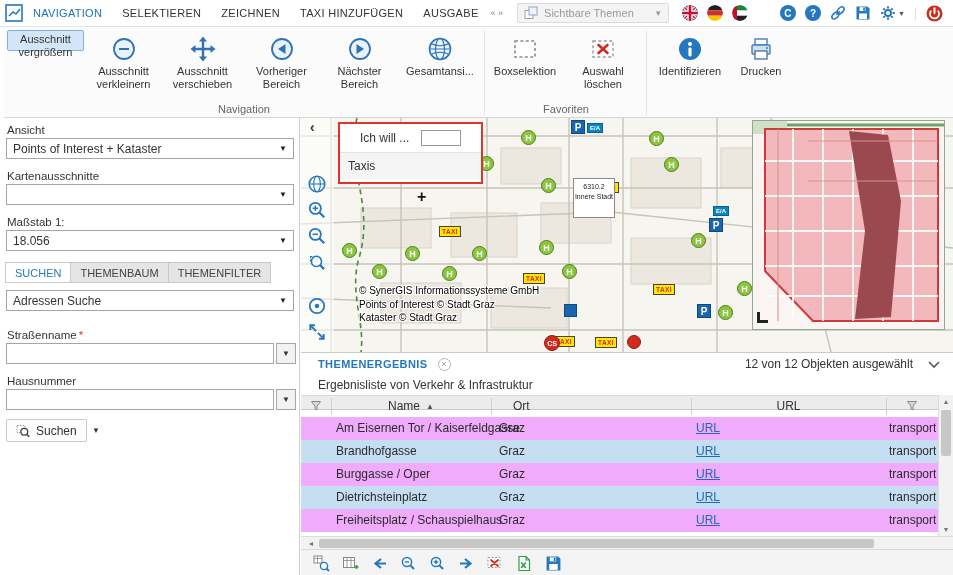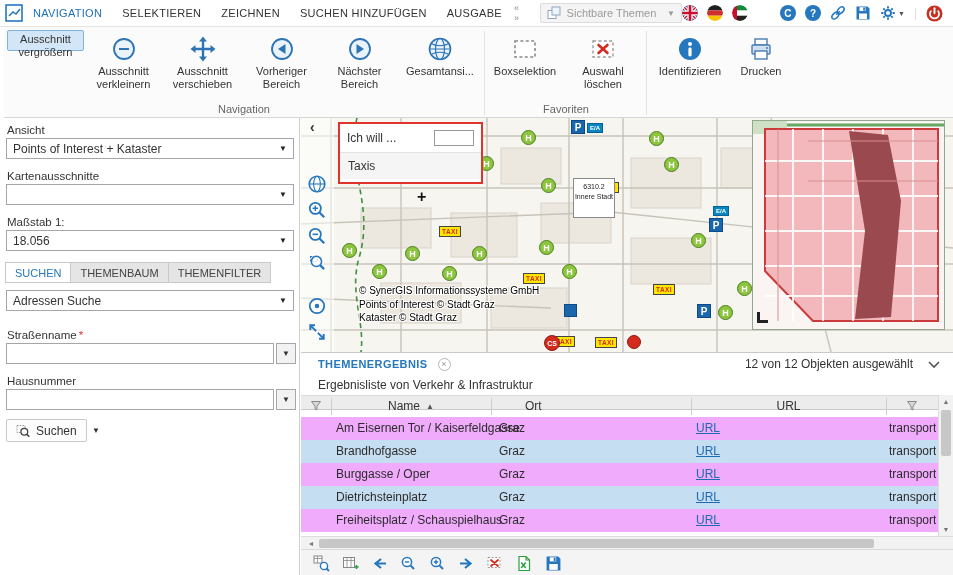--- a/index.html
+++ b/index.html
@@ -53,21 +53,21 @@
 .poi-layer{position:absolute;left:0;top:0;width:652px;height:234px;z-index:3}
 .poi{position:absolute;display:flex;align-items:center;justify-content:center;font-weight:bold;font-family:"Liberation Sans",sans-serif}
 .poi-h{width:15px;height:15px;border-radius:50%;background:#8cc63e;border:1px solid #4e7d1e;color:#fff;font-size:9px}
 .poi-taxi{background:#ffe600;border:1px solid #444;color:#d42a1e;font-size:6.5px;padding:1px 2px;letter-spacing:.4px}
 .poi-p{width:14px;height:14px;background:#1a66ad;border:1px solid #0d4a85;color:#fff;font-size:10px}
 .poi-ea{background:#0b86c4;border:1px solid #07618e;color:#fff;font-size:6px;padding:1px 2px}
 .poi-cs{width:16px;height:16px;border-radius:50%;background:#d42a1e;border:1px solid #8e1b13;color:#fff;font-size:7px}
 .poi-dot{width:13px;height:13px;background:#1a66ad;border:1px solid #0d4a85}
 .poi-reddot{width:14px;height:14px;border-radius:50%;background:#d42a1e;border:1px solid #8e1b13}
 .map-popup{position:absolute;left:37px;top:4px;width:145px;height:62px;background:#fff;border:2px solid #e0332c;z-index:30}
-.pp-row1{height:29px;display:flex;align-items:center;padding:0 7px;border-bottom:1px solid #e2e2e2}
+.pp-row1{height:29px;display:flex;align-items:center;padding:0 20px;border-bottom:1px solid #e2e2e2}
 .pp-prompt{font-size:12px;color:#333;white-space:nowrap}
 .pp-in{width:40px;height:16px;border:1px solid #999;margin-left:auto;font:inherit;font-size:11px;padding:0 2px}
 .pp-opt{height:26px;display:flex;align-items:center;padding:0 8px;background:#f5f5f5;font-size:12px;color:#333;cursor:pointer}
 .dist{position:absolute;left:272px;top:60px;width:42px;height:40px;background:#fff;border:1px solid #8a8a8a;z-index:5;font-size:7px;text-align:center;line-height:1.4;padding-top:3px;color:#222}
 .cross{position:absolute;left:116px;top:70px;font-size:16px;font-weight:bold;color:#111;z-index:4}
 .copy{position:absolute;left:58px;top:166px;z-index:6;font-size:10px;font-weight:normal;color:#000;line-height:1.35;text-shadow:1px 1px 0 #fff,-1px -1px 0 #fff,1px -1px 0 #fff,-1px 1px 0 #fff,0 1px 0 #fff,0 -1px 0 #fff}
 .mtools{position:absolute;left:0;top:0;width:33px;height:234px;z-index:20;background:rgba(255,255,255,.55)}
 .mt{position:absolute;left:6px;width:20px;height:20px;cursor:pointer}
 .mcollapse{position:absolute;left:9px;top:1px;font-size:14px;font-weight:bold;color:#333;z-index:21;cursor:pointer}
 .overview{position:absolute;left:451px;top:2px;width:193px;height:210px;border:1px solid #90a890;background:#fff;z-index:25;cursor:move}
@@ -109,21 +109,21 @@
     <span class="logo">
       <svg width="18" height="18" viewBox="0 0 18 18">
           <rect x="1" y="1" width="16" height="16" fill="#fff" stroke="#2577be" stroke-width="1.6"></rect>
           <path d="M4 12l4-4 3 2 4-5" fill="none" stroke="#2577be" stroke-width="1.5"></path>
         </svg>
     </span>
     <nav class="menu">
       <span class="mi active">NAVIGATION</span>
       <span class="mi">SELEKTIEREN</span>
       <span class="mi">ZEICHNEN</span>
-      <span class="mi">SUCHEN HINZUFÜGEN</span>
+      <span class="mi">TAXI HINZUFÜGEN</span>
       <span class="mi">AUSGABE</span>
     </nav>
     <span class="ovf">« »</span>
     <div class="themes">
       <span style="display:flex">
         <svg width="14" height="14" viewBox="0 0 14 14">
             <rect x="1" y="4.5" width="8" height="8" fill="#fff" stroke="#8fa6bd"></rect>
             <rect x="5" y="1" width="8" height="8" fill="#eef4fa" stroke="#8fa6bd"></rect>
           </svg>
       </span>
@@ -507,21 +507,21 @@
         <svg width="12" height="12" viewBox="0 0 12 12">
             <path d="M1.5 1.5h9L7 6.2V10L5 8.8V6.2z" fill="#d9d9d9" stroke="#8a8a8a"></path>
           </svg>
       </span>
       <i class="hd-sep" style="left:30px"></i>
       <span class="th-cell" style="left:30px;width:160px">
         <span>Name</span>
         <span class="sortar">▲</span>
       </span>
       <i class="hd-sep" style="left:190px"></i>
-      <span class="th-cell" style="left:190px;width:200px;justify-content:flex-start;padding-left:34px">Ort</span>
+      <span class="th-cell" style="left:190px;width:200px;justify-content:flex-start;padding-left:22px">Ort</span>
       <i class="hd-sep" style="left:390px"></i>
       <span class="th-cell" style="left:390px;width:195px">URL</span>
       <i class="hd-sep" style="left:585px"></i>
       <span class="th-cell" style="left:585px;width:52px">
         <svg width="12" height="12" viewBox="0 0 12 12">
             <path d="M1.5 1.5h9L7 6.2V10L5 8.8V6.2z" fill="#d9d9d9" stroke="#8a8a8a"></path>
           </svg>
       </span>
     </div>
 

